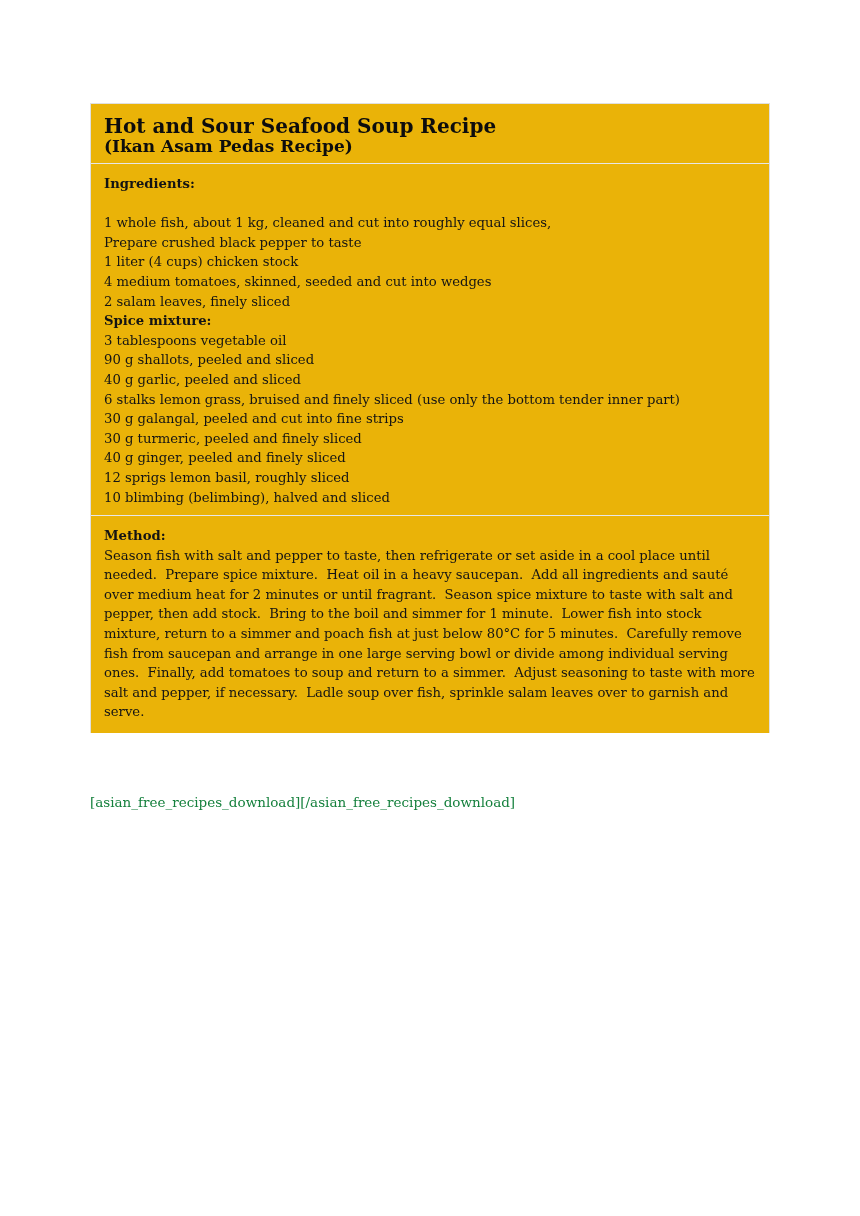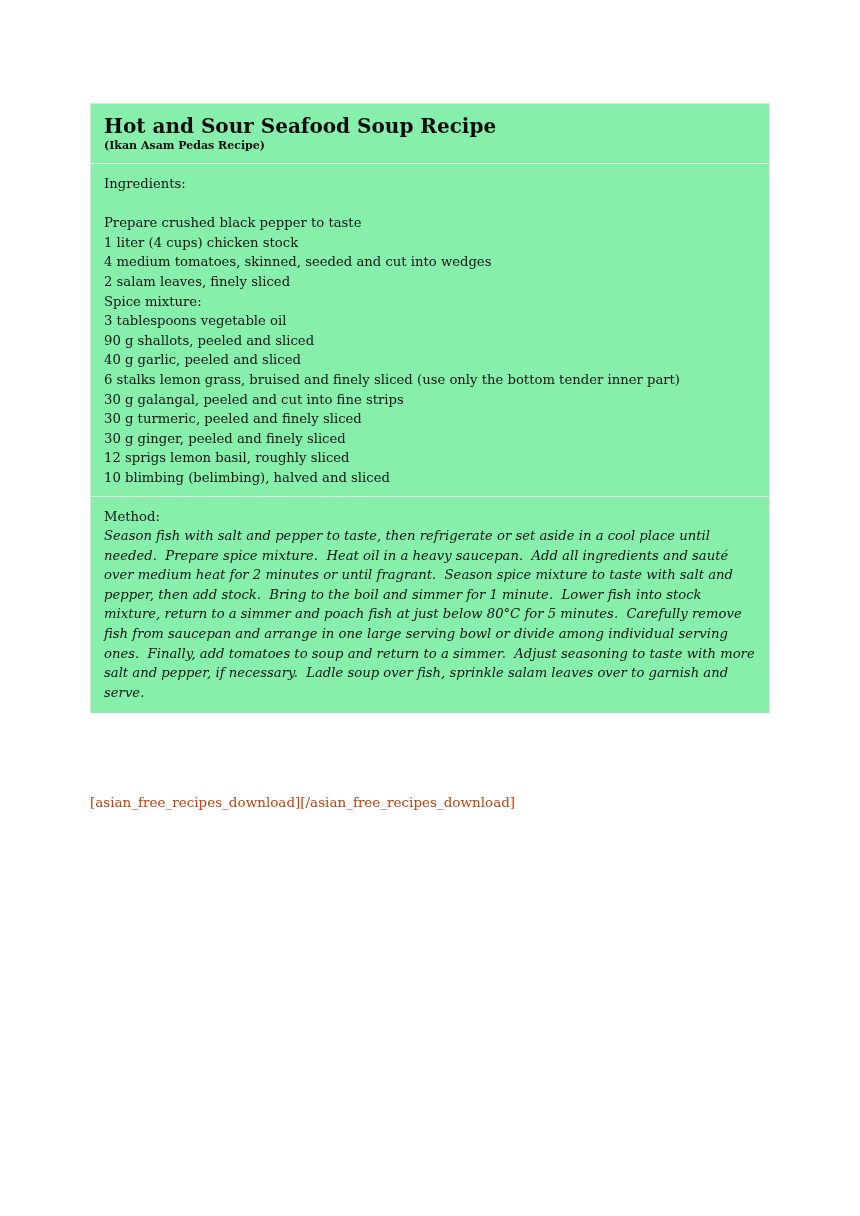--- a/index.html
+++ b/index.html
@@ -17,102 +17,102 @@
     overflow: hidden;
   }
   .recipe-card {
     position: absolute;
     left: 90px;
     top: 103px;
     width: 680px;
     box-sizing: border-box;
     border: 1px solid #e0e0e0;
     border-bottom: none;
-    background: #86efac;
+    background: #eab308;
   }
   .card-header {
     padding: 10px 13px 9px 13px;
     border-bottom: 1px solid #e7e7e7;
   }
   .title {
     margin: 0;
     font-size: 20px;
     line-height: 24px;
     font-weight: bold;
     color: #0d0d0d;
   }
   .subtitle {
-    font-size: 11px;
+    font-size: 17px;
     line-height: 16px;
     font-weight: bold;
     color: #0d0d0d;
   }
   .card-section {
     padding: 10px 13px 8px 13px;
     font-size: 13.2px;
     line-height: 19.6px;
   }
   .card-section.ingredients {
     border-bottom: 1px solid #e7e7e7;
   }
   .section-heading {
-    font-weight: normal;
+    font-weight: bold;
   }
   .ingredients .section-heading {
     margin-bottom: 19.6px; 
   }
   .ing-line {
     white-space: pre-wrap;
   }
   .ing-line.bold {
-    font-weight: normal;
+    font-weight: bold;
   }
   .card-section.method {
     padding-bottom: 11px;
   }
   .method-text {
     white-space: pre-wrap;
-    font-style: italic;
   }
   .shortcode {
     position: absolute;
     left: 90px;
     top: 793px;
     font-size: 13.5px;
     line-height: 19px;
-    color: #c2410c;
+    color: #15803d;
   }
 </style>
 </head>
 <body>
 
 <div class="page">
 
   <div class="recipe-card">
 
     <div class="card-header">
       <h1 class="title">Hot and Sour Seafood Soup Recipe</h1>
       <div class="subtitle">(Ikan Asam Pedas Recipe)</div>
     </div>
 
     <div class="card-section ingredients">
       <div class="section-heading">Ingredients:</div>
       <div class="ingredient-list">
+          <div class="ing-line">1 whole fish, about 1 kg, cleaned and cut into roughly equal slices,</div>
           <div class="ing-line">Prepare crushed black pepper to taste</div>
           <div class="ing-line">1 liter (4 cups) chicken stock</div>
           <div class="ing-line">4 medium tomatoes, skinned, seeded and cut into wedges</div>
           <div class="ing-line">2 salam leaves, finely sliced</div>
           <div class="ing-line bold">Spice mixture:</div>
           <div class="ing-line">3 tablespoons vegetable oil</div>
           <div class="ing-line">90 g shallots, peeled and sliced</div>
           <div class="ing-line">40 g garlic, peeled and sliced</div>
           <div class="ing-line">6 stalks lemon grass, bruised and finely sliced (use only the bottom tender inner part)</div>
           <div class="ing-line">30 g galangal, peeled and cut into fine strips</div>
           <div class="ing-line">30 g turmeric, peeled and finely sliced</div>
-          <div class="ing-line">30 g ginger, peeled and finely sliced</div>
+          <div class="ing-line">40 g ginger, peeled and finely sliced</div>
           <div class="ing-line">12 sprigs lemon basil, roughly sliced</div>
           <div class="ing-line">10 blimbing (belimbing), halved and sliced</div>
         </div>
     </div>
 
     <div class="card-section method">
       <div class="section-heading">Method:</div>
       <div class="method-text">Season fish with salt and pepper to taste, then refrigerate or set aside in a cool place until needed.  Prepare spice mixture.  Heat oil in a heavy saucepan.  Add all ingredients and sauté over medium heat for 2 minutes or until fragrant.  Season spice mixture to taste with salt and pepper, then add stock.  Bring to the boil and simmer for 1 minute.  Lower fish into stock mixture, return to a simmer and poach fish at just below 80°C for 5 minutes.  Carefully remove fish from saucepan and arrange in one large serving bowl or divide among individual serving ones.  Finally, add tomatoes to soup and return to a simmer.  Adjust seasoning to taste with more salt and pepper, if necessary.  Ladle soup over fish, sprinkle salam leaves over to garnish and serve.</div>
     </div>
 

